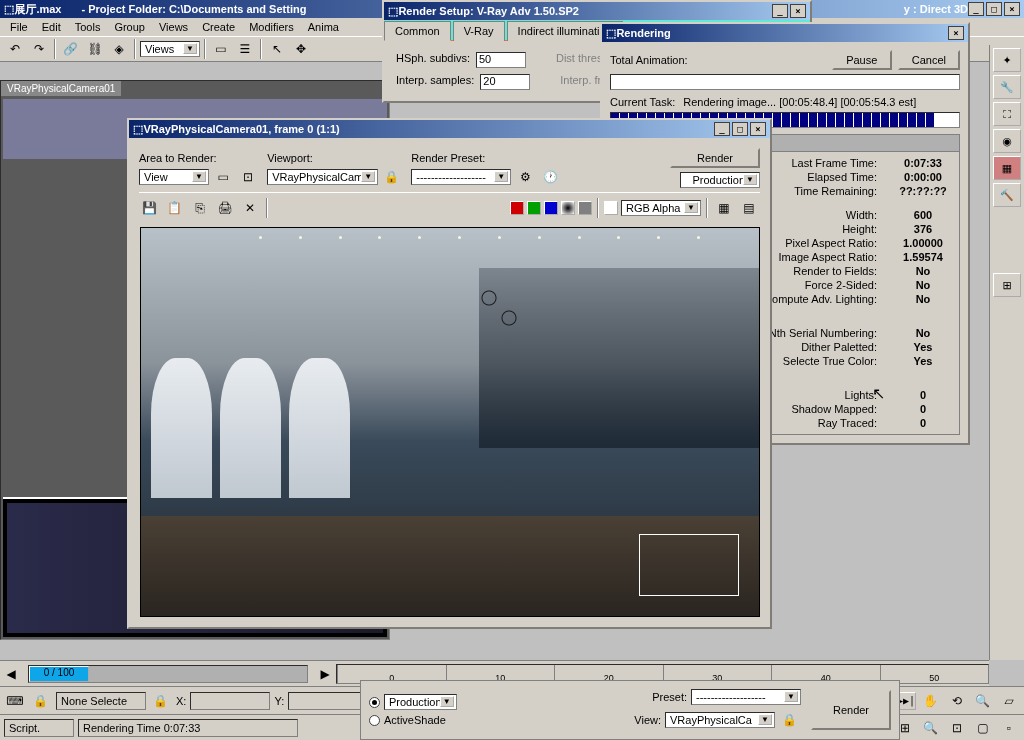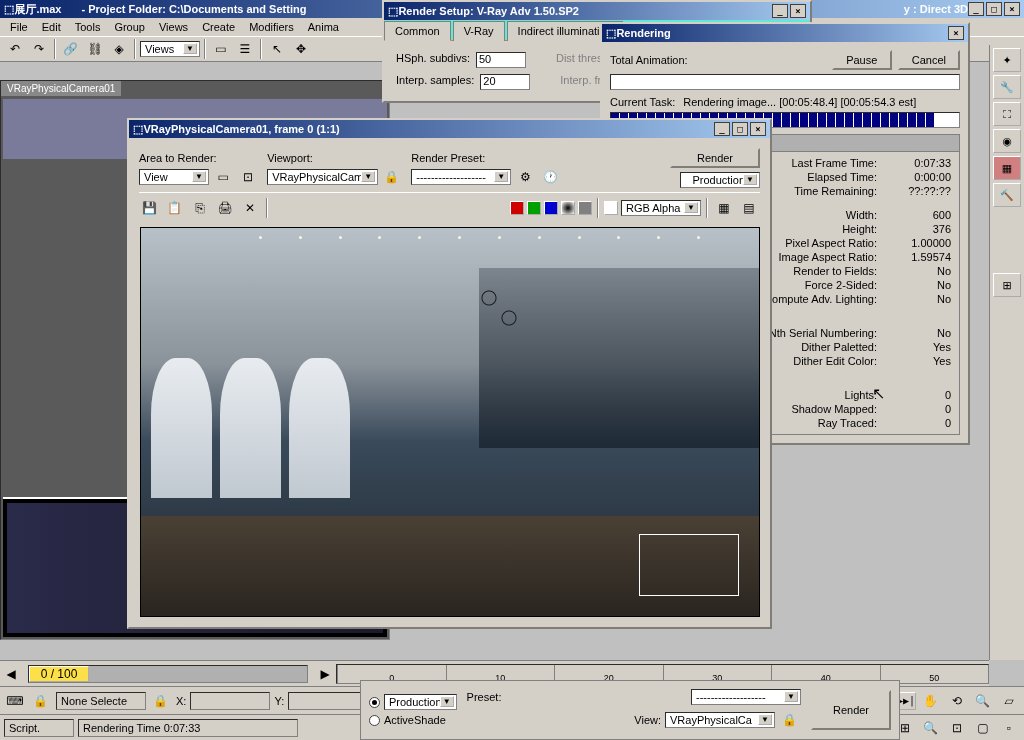--- a/index.html
+++ b/index.html
@@ -31,21 +31,21 @@
 .field-row label.dim { color: #808080; }
 
 .rendering-win { position: absolute; left: 600px; top: 22px; width: 370px; background: #d4d0c8; border: 2px outset #d4d0c8; z-index: 30; }
 .rend-body { padding: 8px; }
 .btn { border: 2px outset #d4d0c8; background: #d4d0c8; padding: 2px 12px; min-width: 60px; text-align: center; display: inline-block; }
 .progress { height: 16px; border: 1px inset #808080; background: #fff; margin: 4px 0; display: flex; }
 .progress-seg { width: 8px; height: 100%; background: #000080; margin-right: 1px; }
 .rollout { border: 1px solid #808080; margin-top: 6px; }
 .rollout-hdr { background: #b0b0b0; padding: 2px 6px; border-bottom: 1px solid #808080; }
 .stat-row { display: flex; justify-content: flex-end; gap: 18px; padding: 1px 8px; }
-.stat-row .v { font-weight: normal; min-width: 56px; text-align: right; }
+.stat-row .v { font-weight: bold; min-width: 56px; text-align: center; }
 .stat-row .k { text-align: right; }
 
 .vfb { position: absolute; left: 127px; top: 118px; width: 645px; background: #d4d0c8; border: 2px outset #d4d0c8; z-index: 40; }
 .vfb-body { padding: 6px 10px; }
 .vfb-row { display: flex; align-items: center; gap: 8px; margin: 4px 0; }
 .vfb-label { display: block; margin-bottom: 2px; }
 .select { border: 1px inset #808080; background: #fff; padding: 1px 14px 1px 4px; min-width: 70px; display: inline-block; position: relative; }
 .select::after { content: "▼"; position: absolute; right: 2px; top: 1px; font-size: 8px; background: #d4d0c8; border: 1px outset #fff; padding: 0 2px; }
 .render-img { width: 620px; height: 390px; background: linear-gradient(to bottom, #b8c0c8 0%, #8a929a 35%, #3a4a5a 55%, #2a3540 80%, #3a3a3a 100%); border: 1px solid #000; position: relative; margin: 4px auto; }
 .ceiling-lights { position: absolute; top: 8px; left: 100px; right: 40px; height: 6px; display: flex; justify-content: space-around; }
@@ -58,21 +58,21 @@
 .render-sel { position: absolute; right: 20px; bottom: 20px; width: 100px; height: 62px; border: 1px solid #fff; }
 
 .ch-sw { width: 14px; height: 14px; border: 1px outset #fff; display: inline-block; }
 .vfb-tools { display: flex; align-items: center; gap: 3px; padding: 4px 0; border-top: 1px solid #fff; }
 
 .right-panel { position: absolute; right: 0; top: 45px; width: 35px; bottom: 80px; background: #d4d0c8; border-left: 1px solid #808080; }
 .rp-btn { width: 28px; height: 24px; margin: 3px auto; border: 1px outset #fff; display: flex; align-items: center; justify-content: center; }
 
 .timeline { position: absolute; left: 0; bottom: 54px; right: 35px; height: 26px; background: #d4d0c8; border-top: 1px solid #808080; display: flex; align-items: center; }
 .time-slider { flex: 0 0 280px; height: 18px; border: 1px inset #808080; background: #b0b0b0; margin: 0 6px; position: relative; }
-.time-thumb { position: absolute; left: 0; width: 60px; height: 16px; background: #fde047; border: 1px outset #fff; text-align: center; font-size: 12px; }
+.time-thumb { position: absolute; left: 0; width: 60px; height: 16px; background: #0ea5e9; border: 1px outset #fff; text-align: center; font-size: 10px; }
 .ticks { flex: 1; height: 20px; background: #d4d0c8; border: 1px inset #808080; position: relative; display: flex; }
 .tick { flex: 1; border-left: 1px solid #808080; font-size: 9px; text-align: center; padding-top: 8px; }
 
 .bottom-bar { position: absolute; left: 0; bottom: 26px; right: 0; height: 28px; background: #d4d0c8; border-top: 1px solid #808080; display: flex; align-items: center; padding: 0 4px; gap: 4px; }
 .bottom-bar2 { position: absolute; left: 0; bottom: 0; right: 0; height: 26px; background: #d4d0c8; border-top: 1px solid #808080; display: flex; align-items: center; padding: 0 4px; gap: 4px; }
 .status-field { border: 1px inset #808080; background: #d4d0c8; padding: 2px 4px; height: 18px; }
 .coord { width: 80px; }
 
 .render-bottom { position: absolute; left: 360px; bottom: 0; width: 540px; height: 60px; background: #d4d0c8; border: 1px solid #808080; padding: 4px 8px; z-index: 25; display: flex; align-items: center; gap: 10px; }
 .render-bottom .col { display: flex; flex-direction: column; gap: 4px; }
@@ -292,21 +292,21 @@
         <div style="height:20px"></div>
         <div class="stat-row">
             <span class="k">Nth Serial Numbering:</span>
             <span class="v">No</span>
           </div>
         <div class="stat-row">
             <span class="k">Dither Paletted:</span>
             <span class="v">Yes</span>
           </div>
         <div class="stat-row">
-            <span class="k">Dither Edit Color:</span>
+            <span class="k">Selecte True Color:</span>
             <span class="v">Yes</span>
           </div>
         <div style="height:20px"></div>
         <div class="stat-row">
             <span class="k">Lights:</span>
             <span class="v">0</span>
           </div>
         <div class="stat-row">
             <span class="k">Shadow Mapped:</span>
             <span class="v">0</span>
@@ -409,21 +409,21 @@
     <div class="radio-row">
       <span class="radio on"></span>
       <span class="select"><span>Production</span></span>
     </div>
     <div class="radio-row">
       <span class="radio"></span>
       <span>ActiveShade</span>
     </div>
   </div>
   <div class="col" style="flex:1">
-    <div class="radio-row" style="justify-content:space-between">
+    <div class="radio-row" style="justify-content:flex-end">
       <span>Preset:</span>
       <span class="select" style="min-width:110px"><span>-------------------</span></span>
     </div>
     <div class="radio-row" style="justify-content:flex-end">
       <span>View:</span>
       <span class="select" style="min-width:110px"><span>VRayPhysicalCa</span></span>
       <span class="tbtn" style="display:inline-flex">🔒</span>
     </div>
   </div>
   <span class="btn" style="min-width:80px;height:40px;display:flex;align-items:center;justify-content:center">Render</span>

